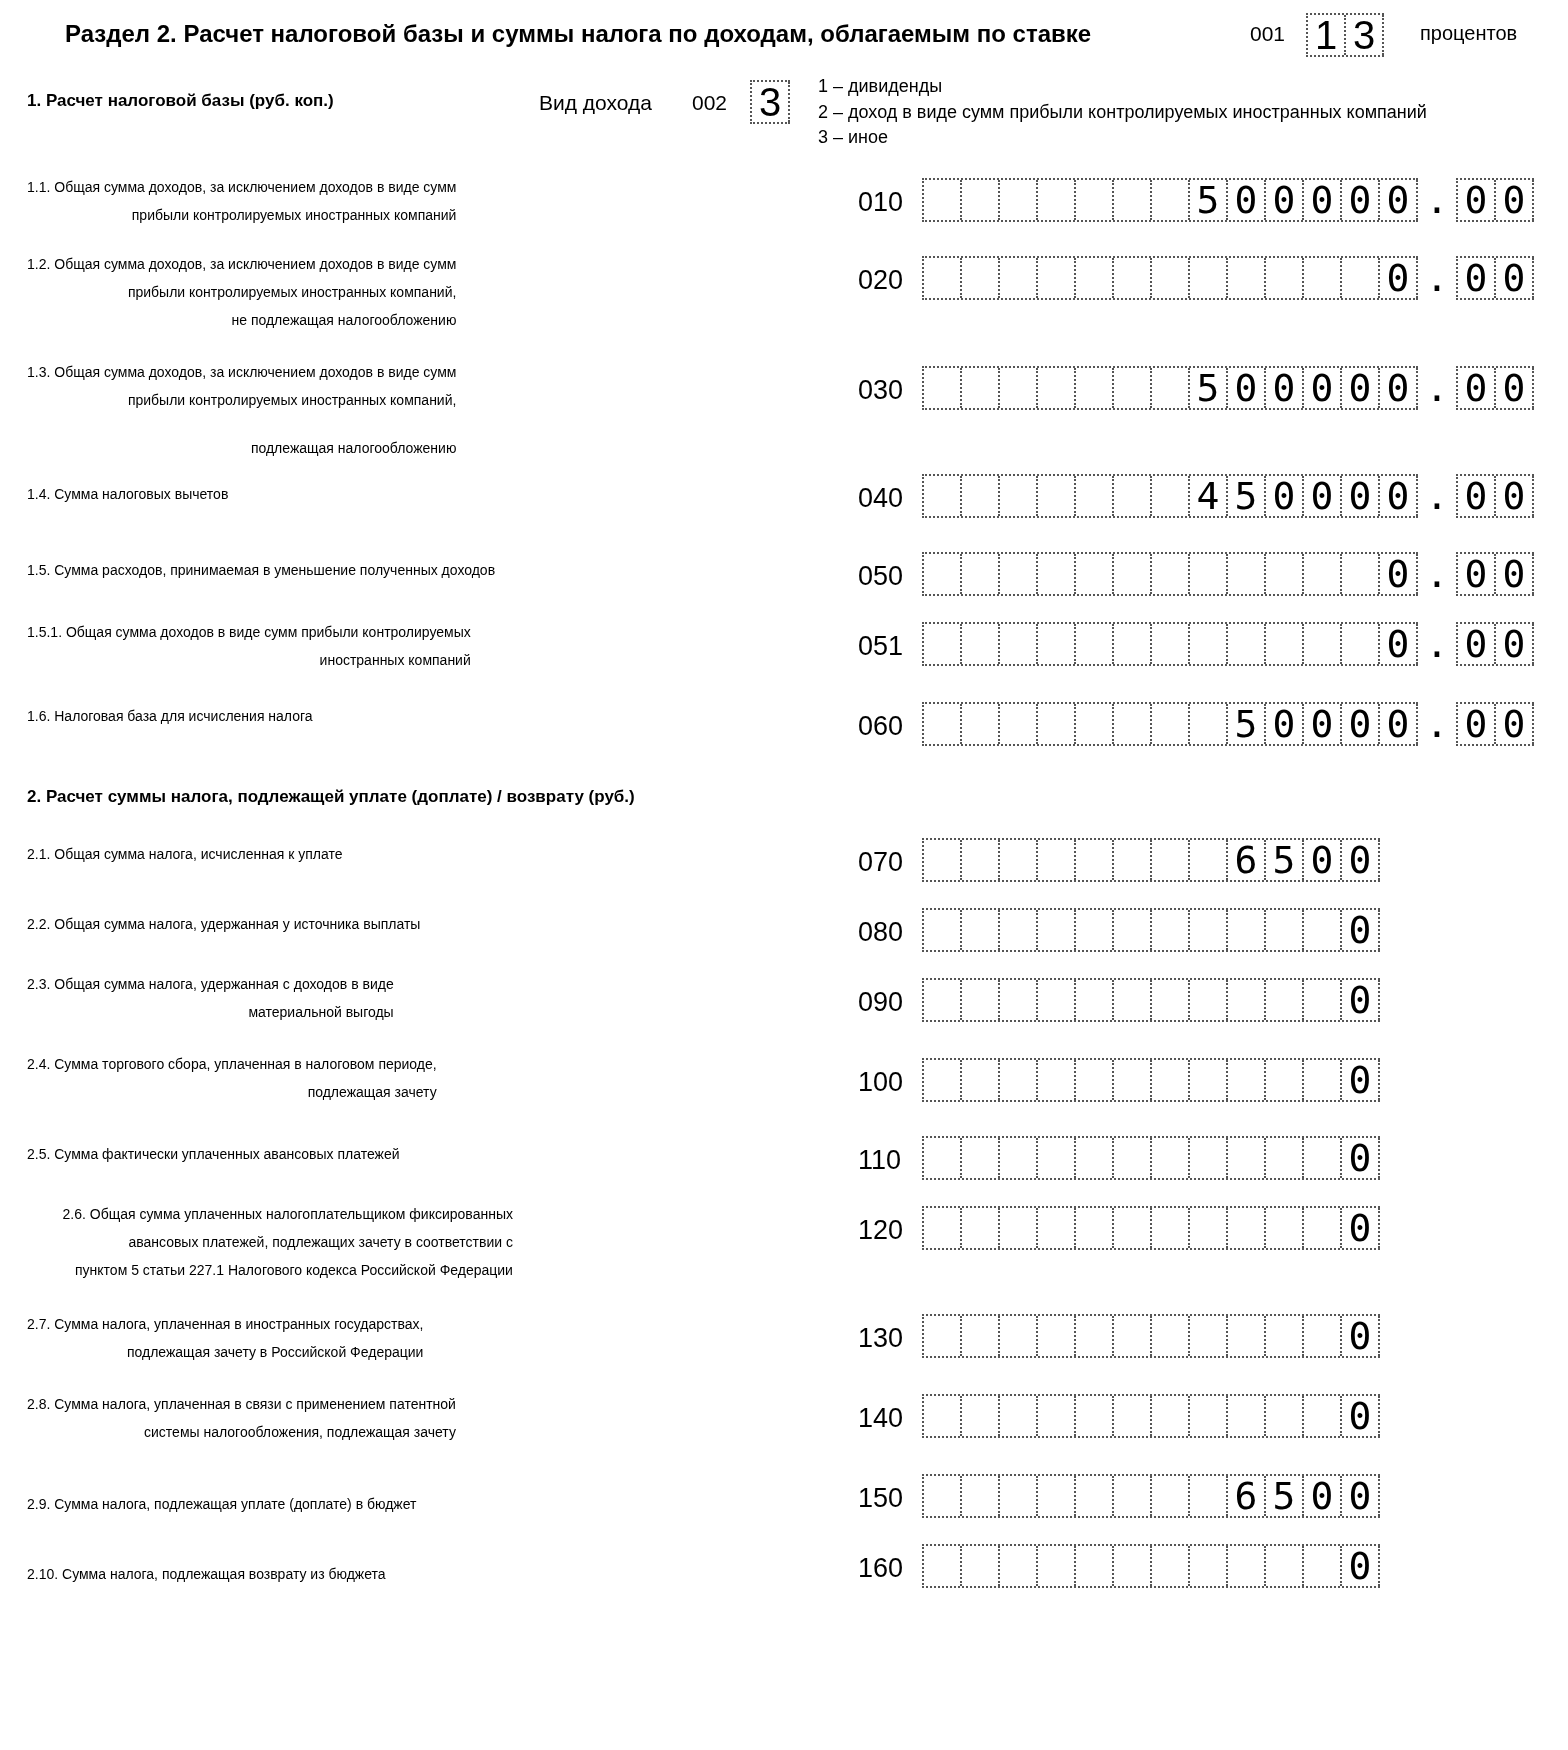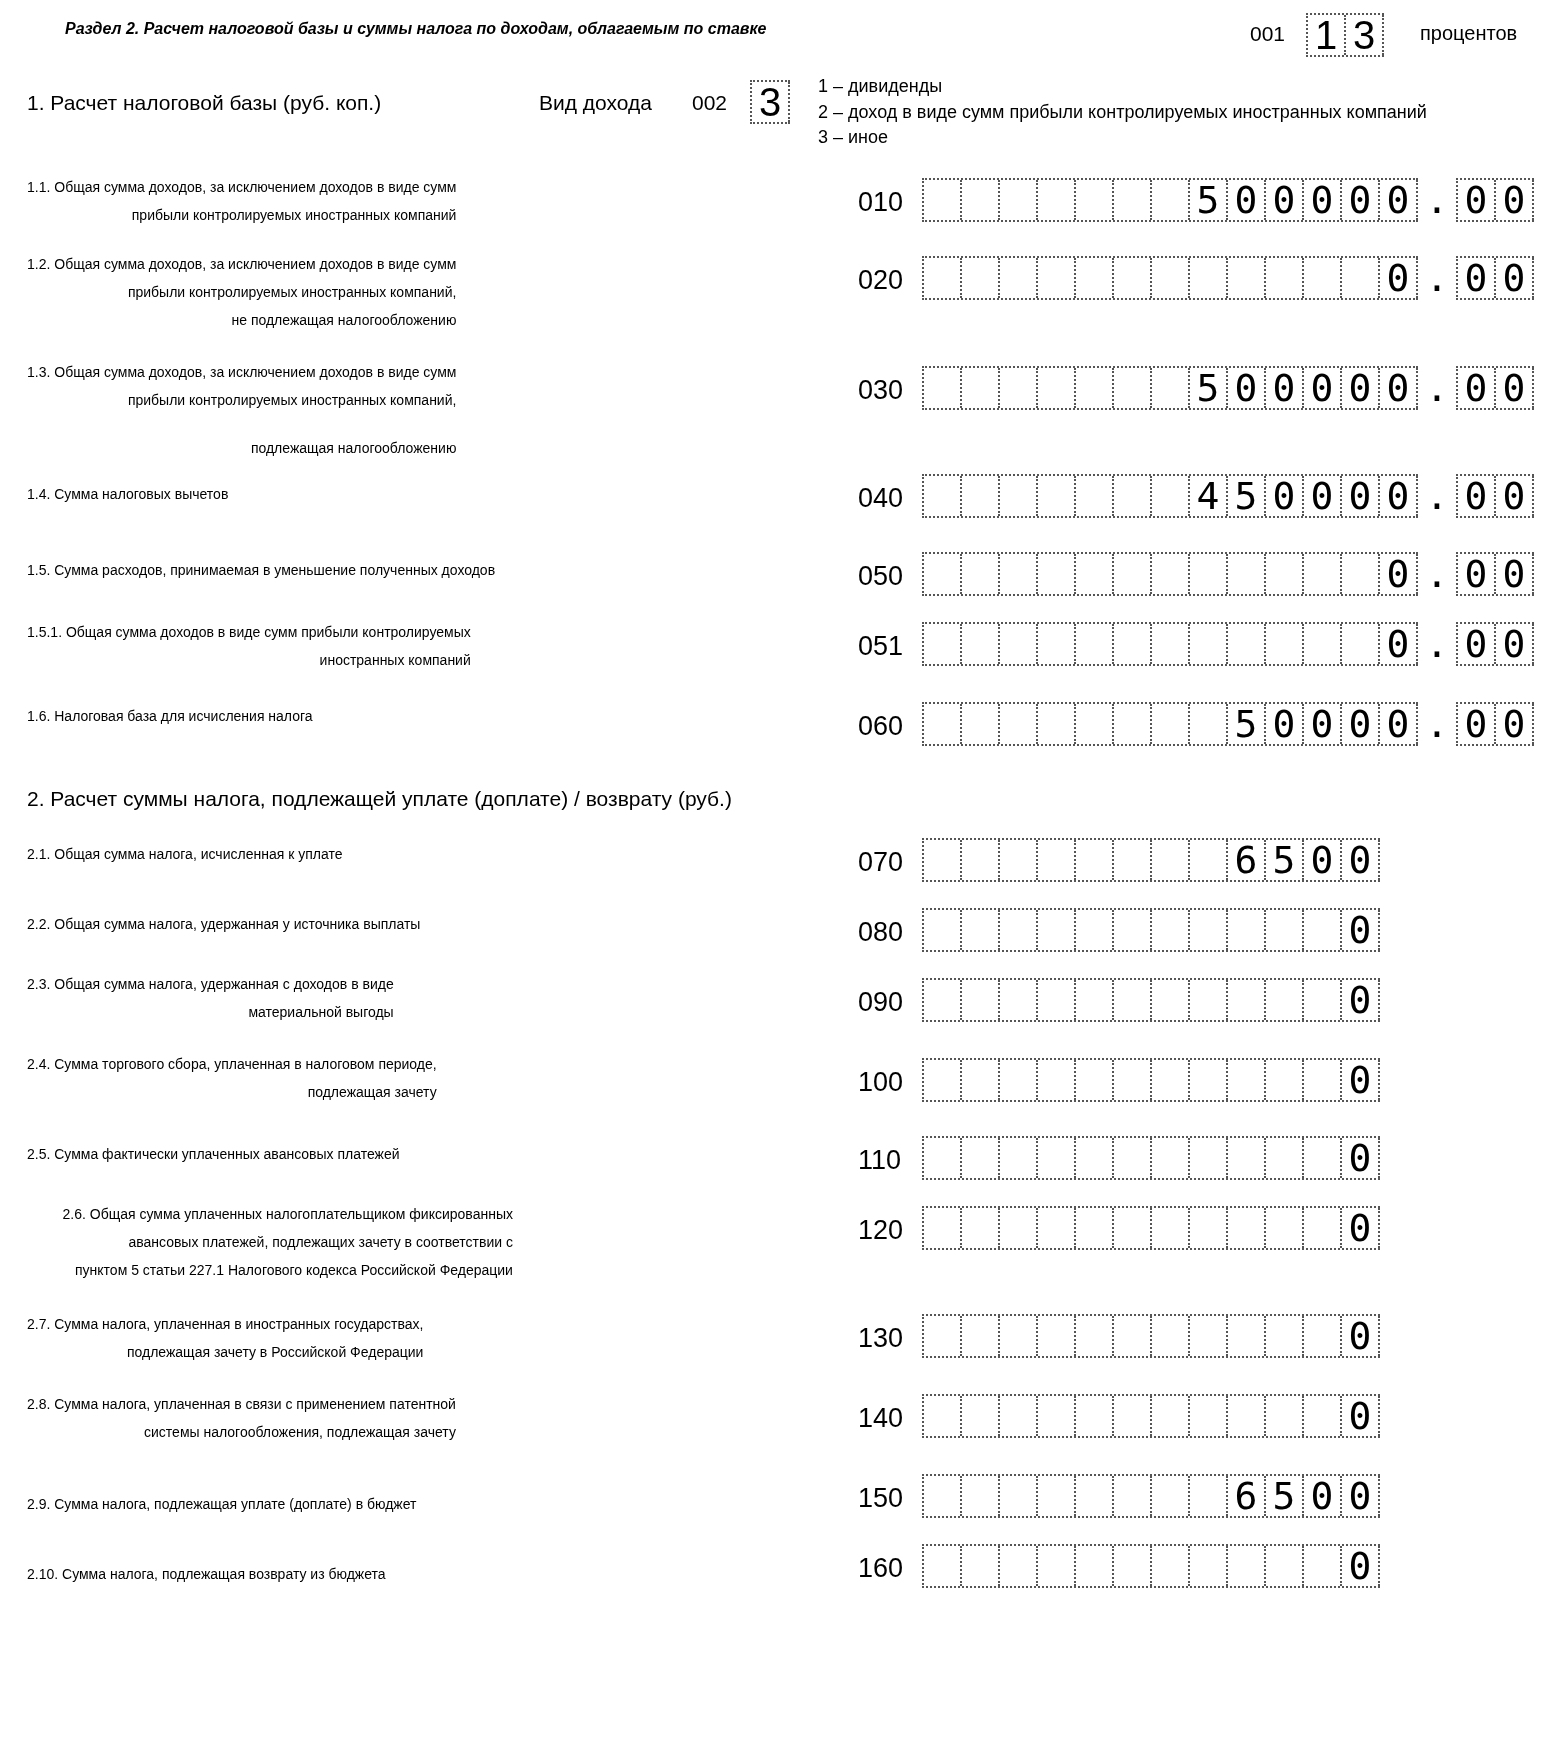--- a/index.html
+++ b/index.html
@@ -1,20 +1,20 @@
 <!DOCTYPE html>
 <html><head>
 <meta charset="utf-8">
 <style>
   html, body { margin:0; padding:0; background:#ffffff; }
   body { width:1568px; height:1750px; position:relative; font-family:"Liberation Sans", sans-serif; color:#000; overflow:hidden; }
   .abs { position:absolute; }
-  .title { left:65px; top:20px; font-size:16px; font-weight:bold; white-space:nowrap;font-style:italic; }
+  .title { left:65px; top:20px; font-size:24px; font-weight:bold; white-space:nowrap; }
   .code-sm { font-size:21px; white-space:nowrap; }
-  .sub-h { font-size:21px; font-weight:normal; white-space:nowrap; }
+  .sub-h { font-size:17px; font-weight:bold; white-space:nowrap; }
   .lbl { font-size:14px; line-height:28px; white-space:nowrap;text-align:right; }
   .lbl .cont { display:block; }
   .code { font-size:27px; white-space:nowrap; }
   .legend { left:818px; top:74px; font-size:18px; line-height:25.5px; white-space:nowrap; }
 
   
   .field { position:absolute; display:flex; align-items:stretch; height:44px; }
   .cells { display:flex; border-top:2px dotted #555; border-bottom:2px dotted #555; border-left:2px dotted #555; }
   .cell { width:36px; height:40px; border-right:2px dotted #555; box-sizing:content-box; display:flex; align-items:center; justify-content:center;
           font-family:"DejaVu Sans Mono","Liberation Mono", monospace; font-size:38px; line-height:40px; }

